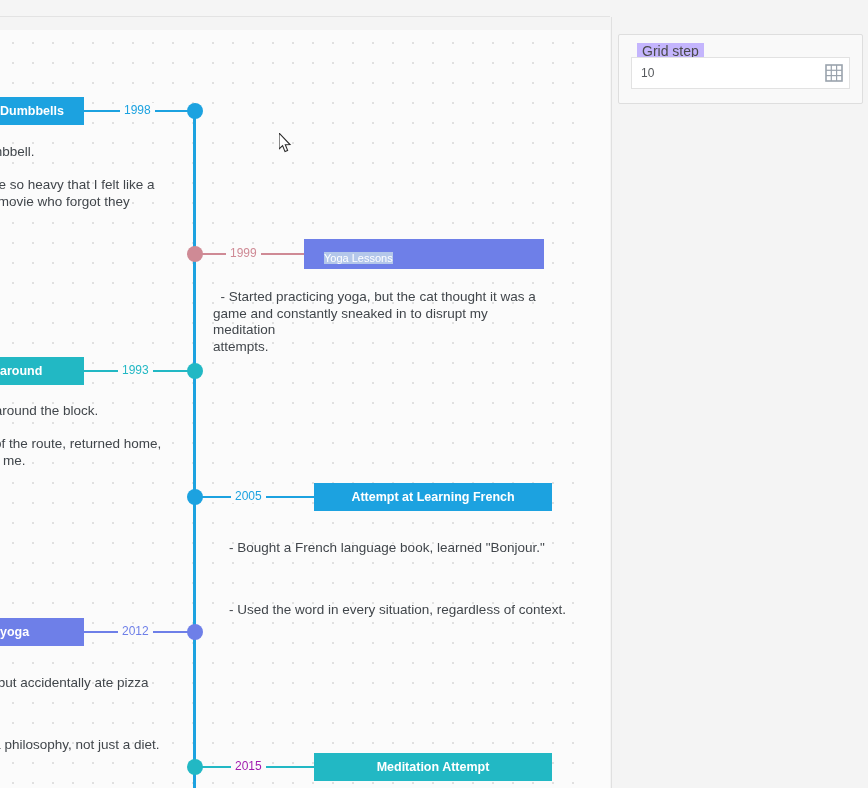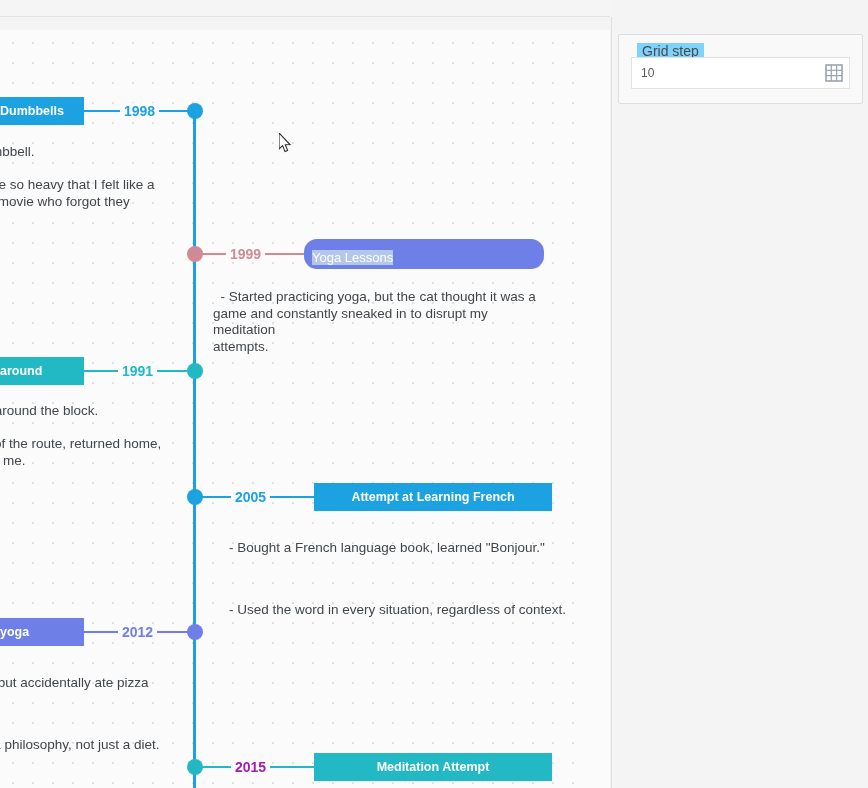--- a/index.html
+++ b/index.html
@@ -115,35 +115,34 @@
     color: #ffffff;
     font-size: 12.5px;
     font-weight: bold;
     text-align: center;
     white-space: nowrap;
     overflow: hidden;
   }
   .chip.left-cut { text-align: left; padding-left: 0; }
   .chip.editing {
     line-height: 38px;
-    font-size: 13px;
+    font-size: 11px;
     font-weight: normal;
     text-align: left;
-    padding-left: 8px;
-    border-radius: 13px;
+    padding-left: 20px;
   }
   .chip.editing .sel {
     background: #b4c7ea;
     color: #ffffff;
   }
 
   .year {
     position: absolute;
-    font-size: 14px;
-    font-weight: bold;
+    font-size: 12px;
+    font-weight: normal;
     white-space: nowrap;
   }
 
   .desc {
     position: absolute;
     font-size: 13.5px;
     color: #41464b;
     line-height: 16.5px;
     white-space: pre-wrap;
   }
@@ -162,21 +161,21 @@
     left: 6px; top: 17px;
     width: 245px;
     border: 1px solid #dedede;
     border-radius: 2px;
     background: #f9f9f9;
     padding: 10px 12px 14px 12px;
   }
   .legend {
     position: absolute;
     left: 18px; top: 8px;
-    background: #7dd3fc;
+    background: #c4b5fd;
     padding: 0 5px;
     font-size: 14px;
     color: #4a4a4a;
     font-weight: normal;
   }
   .field-row {
     margin-top: 12px;
     position: relative;
     height: 32px;
   }
@@ -245,21 +244,21 @@
 game and constantly sneaked in to disrupt my meditation
 attempts.</div>
     </div>
 
     <div class="node">
       <div class="connector" style="left:84px;top:340px;width:110px;background:#22b8c4;"></div>
       <div class="dot" style="left:187px;top:333px;background:#22b8c4;"></div>
       <div class="chip left-cut" style="left:-24px;top:327px;width:108px;background:#22b8c4;padding-left:24px;">
         <span>around</span>
       </div>
-      <div class="year" style="left:118px;top:333px;color:#22b8c4;background:#fbfbfb;padding:0 4px;">1991</div>
+      <div class="year" style="left:118px;top:333px;color:#22b8c4;background:#fbfbfb;padding:0 4px;">1993</div>
       <div class="desc cut" style="left:-24px;top:373px;width:215px;">ap around the block.
 
 alf of the route, returned home,
 t for me.</div>
     </div>
 
     <div class="node">
       <div class="connector" style="left:196px;top:466px;width:118px;background:#1ca2e0;"></div>
       <div class="dot" style="left:187px;top:459px;background:#1ca2e0;"></div>
       <div class="year" style="left:231px;top:459px;color:#1ca2e0;background:#fbfbfb;padding:0 4px;">2005</div>

